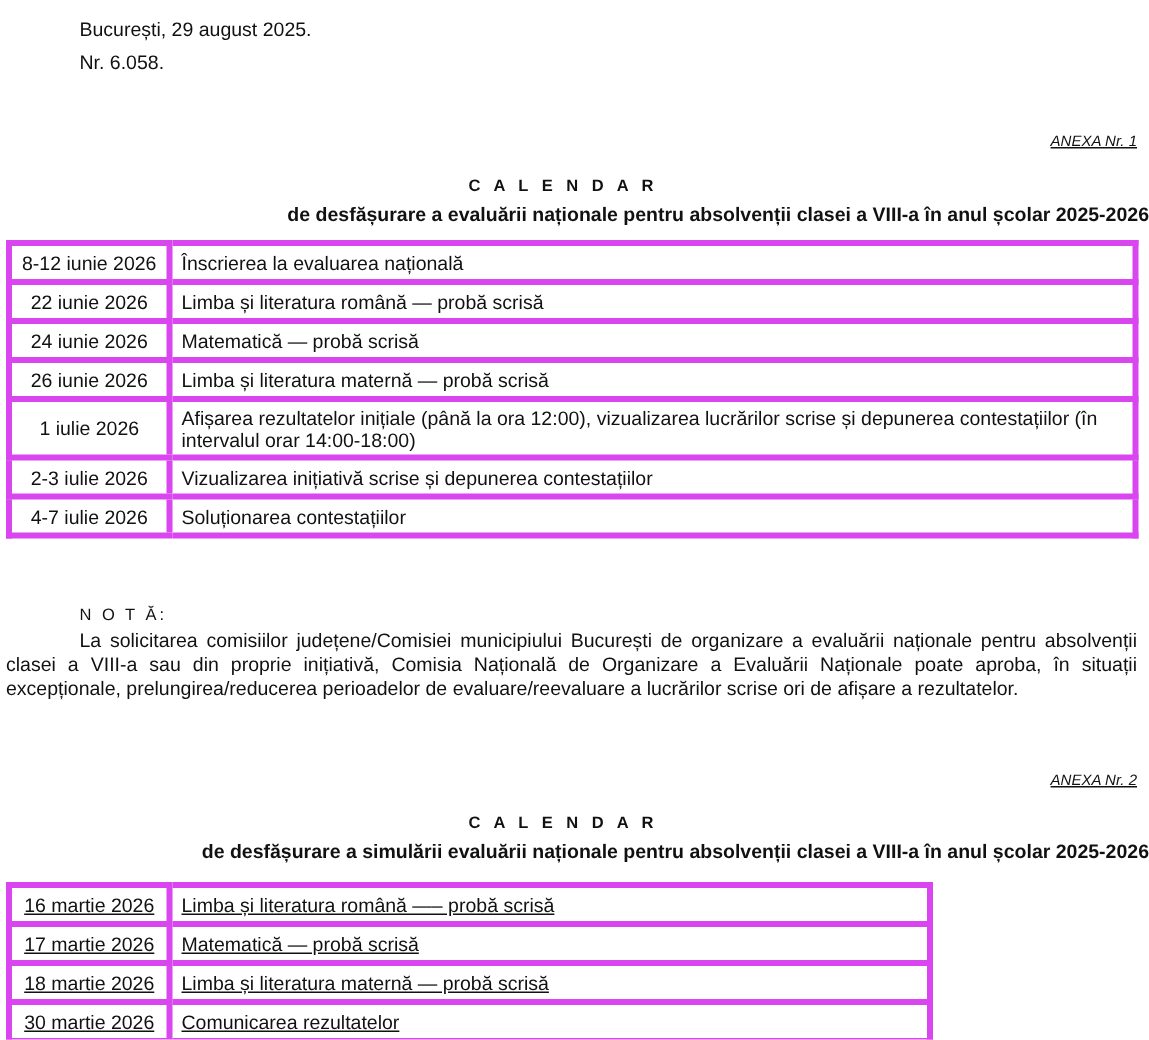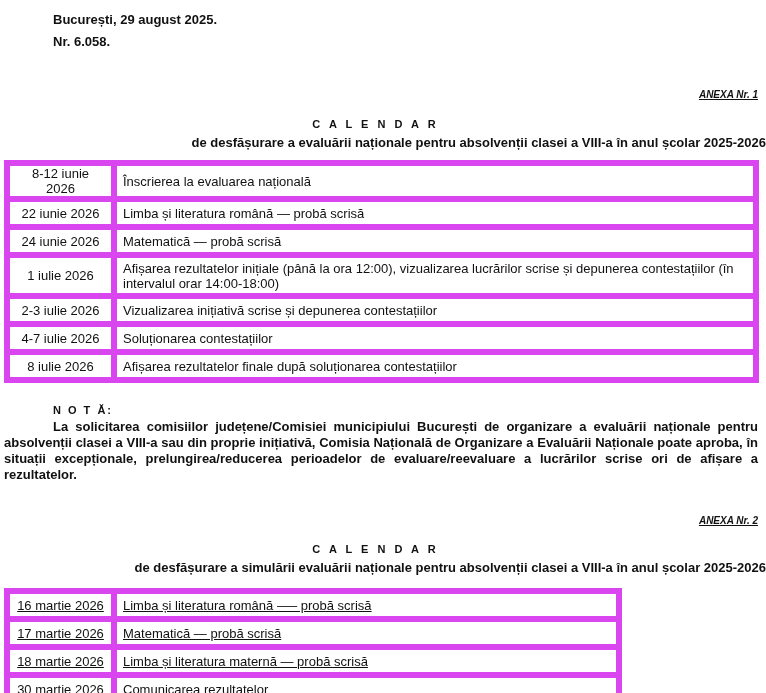--- a/index.html
+++ b/index.html
@@ -1,29 +1,29 @@
 <!DOCTYPE html>
 <html><head>
 <meta charset="utf-8">
 <style>
   html, body { margin: 0; padding: 0; background: #ffffff; }
   body {
     width: 766px; height: 693px; position: relative; overflow: hidden;
     font-family: "Liberation Sans", sans-serif; color: #111111; font-size: 13px;
   }
-  .abs { position: absolute; font-weight: bold; }
+  .abs { position: absolute; }
   .header-line { left: 53px; font-size: 13px; }
   .anexa { right: 8px; font-size: 10px; font-style: italic; text-decoration: underline; }
   .cal-title { left: 0; width: 751px; text-align: center; font-weight: bold; font-size: 11px; letter-spacing: 3px; }
   .cal-subtitle { left: 0; width: 766px; text-align: right; font-weight: bold; font-size: 13px; }
   table.cal {
     position: absolute; border-collapse: collapse; font-size: 13px;
     border: 2px solid #222;
   }
-  table.cal td { border: 6px solid #d946ef; padding: 0 6px; height: 22px; vertical-align: middle; }
+  table.cal td { border: 4px solid #d946ef; padding: 0 6px; height: 22px; vertical-align: middle; }
   table.cal td.date { text-align: center; border-right: 2px solid #222; }
   table.cal tr.tall td { height: 35px; line-height: 15px; }
   .nota-label { left: 53px; font-size: 11px; letter-spacing: 2px; }
   .nota-body { left: 4px; width: 754px; font-size: 13px; line-height: 16px; text-align: justify; text-indent: 49px; }
 </style>
 </head>
 <body>
 
 <div class="abs header-line" style="top:12px;">București, 29 august 2025.</div>
 <div class="abs header-line" style="top:34px;">Nr. 6.058.</div>
@@ -43,35 +43,35 @@
     <td>Înscrierea la evaluarea națională</td>
   </tr>
   <tr>
     <td class="date">22 iunie 2026</td>
     <td>Limba și literatura română — probă scrisă</td>
   </tr>
   <tr>
     <td class="date">24 iunie 2026</td>
     <td>Matematică — probă scrisă</td>
   </tr>
+  <tr>
+    <td class="date">26 iunie 2026</td>
+    <td>Limba și literatura maternă — probă scrisă</td>
+  </tr>
   <tr class="tall">
     <td class="date">1 iulie 2026</td>
     <td>Afișarea rezultatelor inițiale (până la ora 12:00), vizualizarea lucrărilor scrise și depunerea contestațiilor (în intervalul orar 14:00-18:00)</td>
   </tr>
   <tr>
     <td class="date">2-3 iulie 2026</td>
     <td>Vizualizarea inițiativă scrise și depunerea contestațiilor</td>
   </tr>
   <tr>
     <td class="date">4-7 iulie 2026</td>
     <td>Soluționarea contestațiilor</td>
-  </tr>
-  <tr>
-    <td class="date">8 iulie 2026</td>
-    <td>Afișarea rezultatelor finale după soluționarea contestațiilor</td>
   </tr>
 </tbody>
   </table>
 
 <div class="abs nota-label" style="top:404px;">N O T Ă:</div>
 <div class="abs nota-body" style="top:419px;">La solicitarea comisiilor județene/Comisiei municipiului București de organizare a evaluării naționale pentru absolvenții clasei a VIII-a sau din proprie inițiativă, Comisia Națională de Organizare a Evaluării Naționale poate aproba, în situații excepționale, prelungirea/reducerea perioadelor de evaluare/reevaluare a lucrărilor scrise ori de afișare a rezultatelor.</div>
 
 <div class="abs anexa" style="top:515px;">ANEXA Nr. 2</div>
 <div class="abs cal-title" style="top:543px;">C A L E N D A R</div>
 <div class="abs cal-subtitle" style="top:560px;">de desfășurare a simulării evaluării naționale pentru absolvenții clasei a VIII-a în anul școlar 2025-2026</div>

